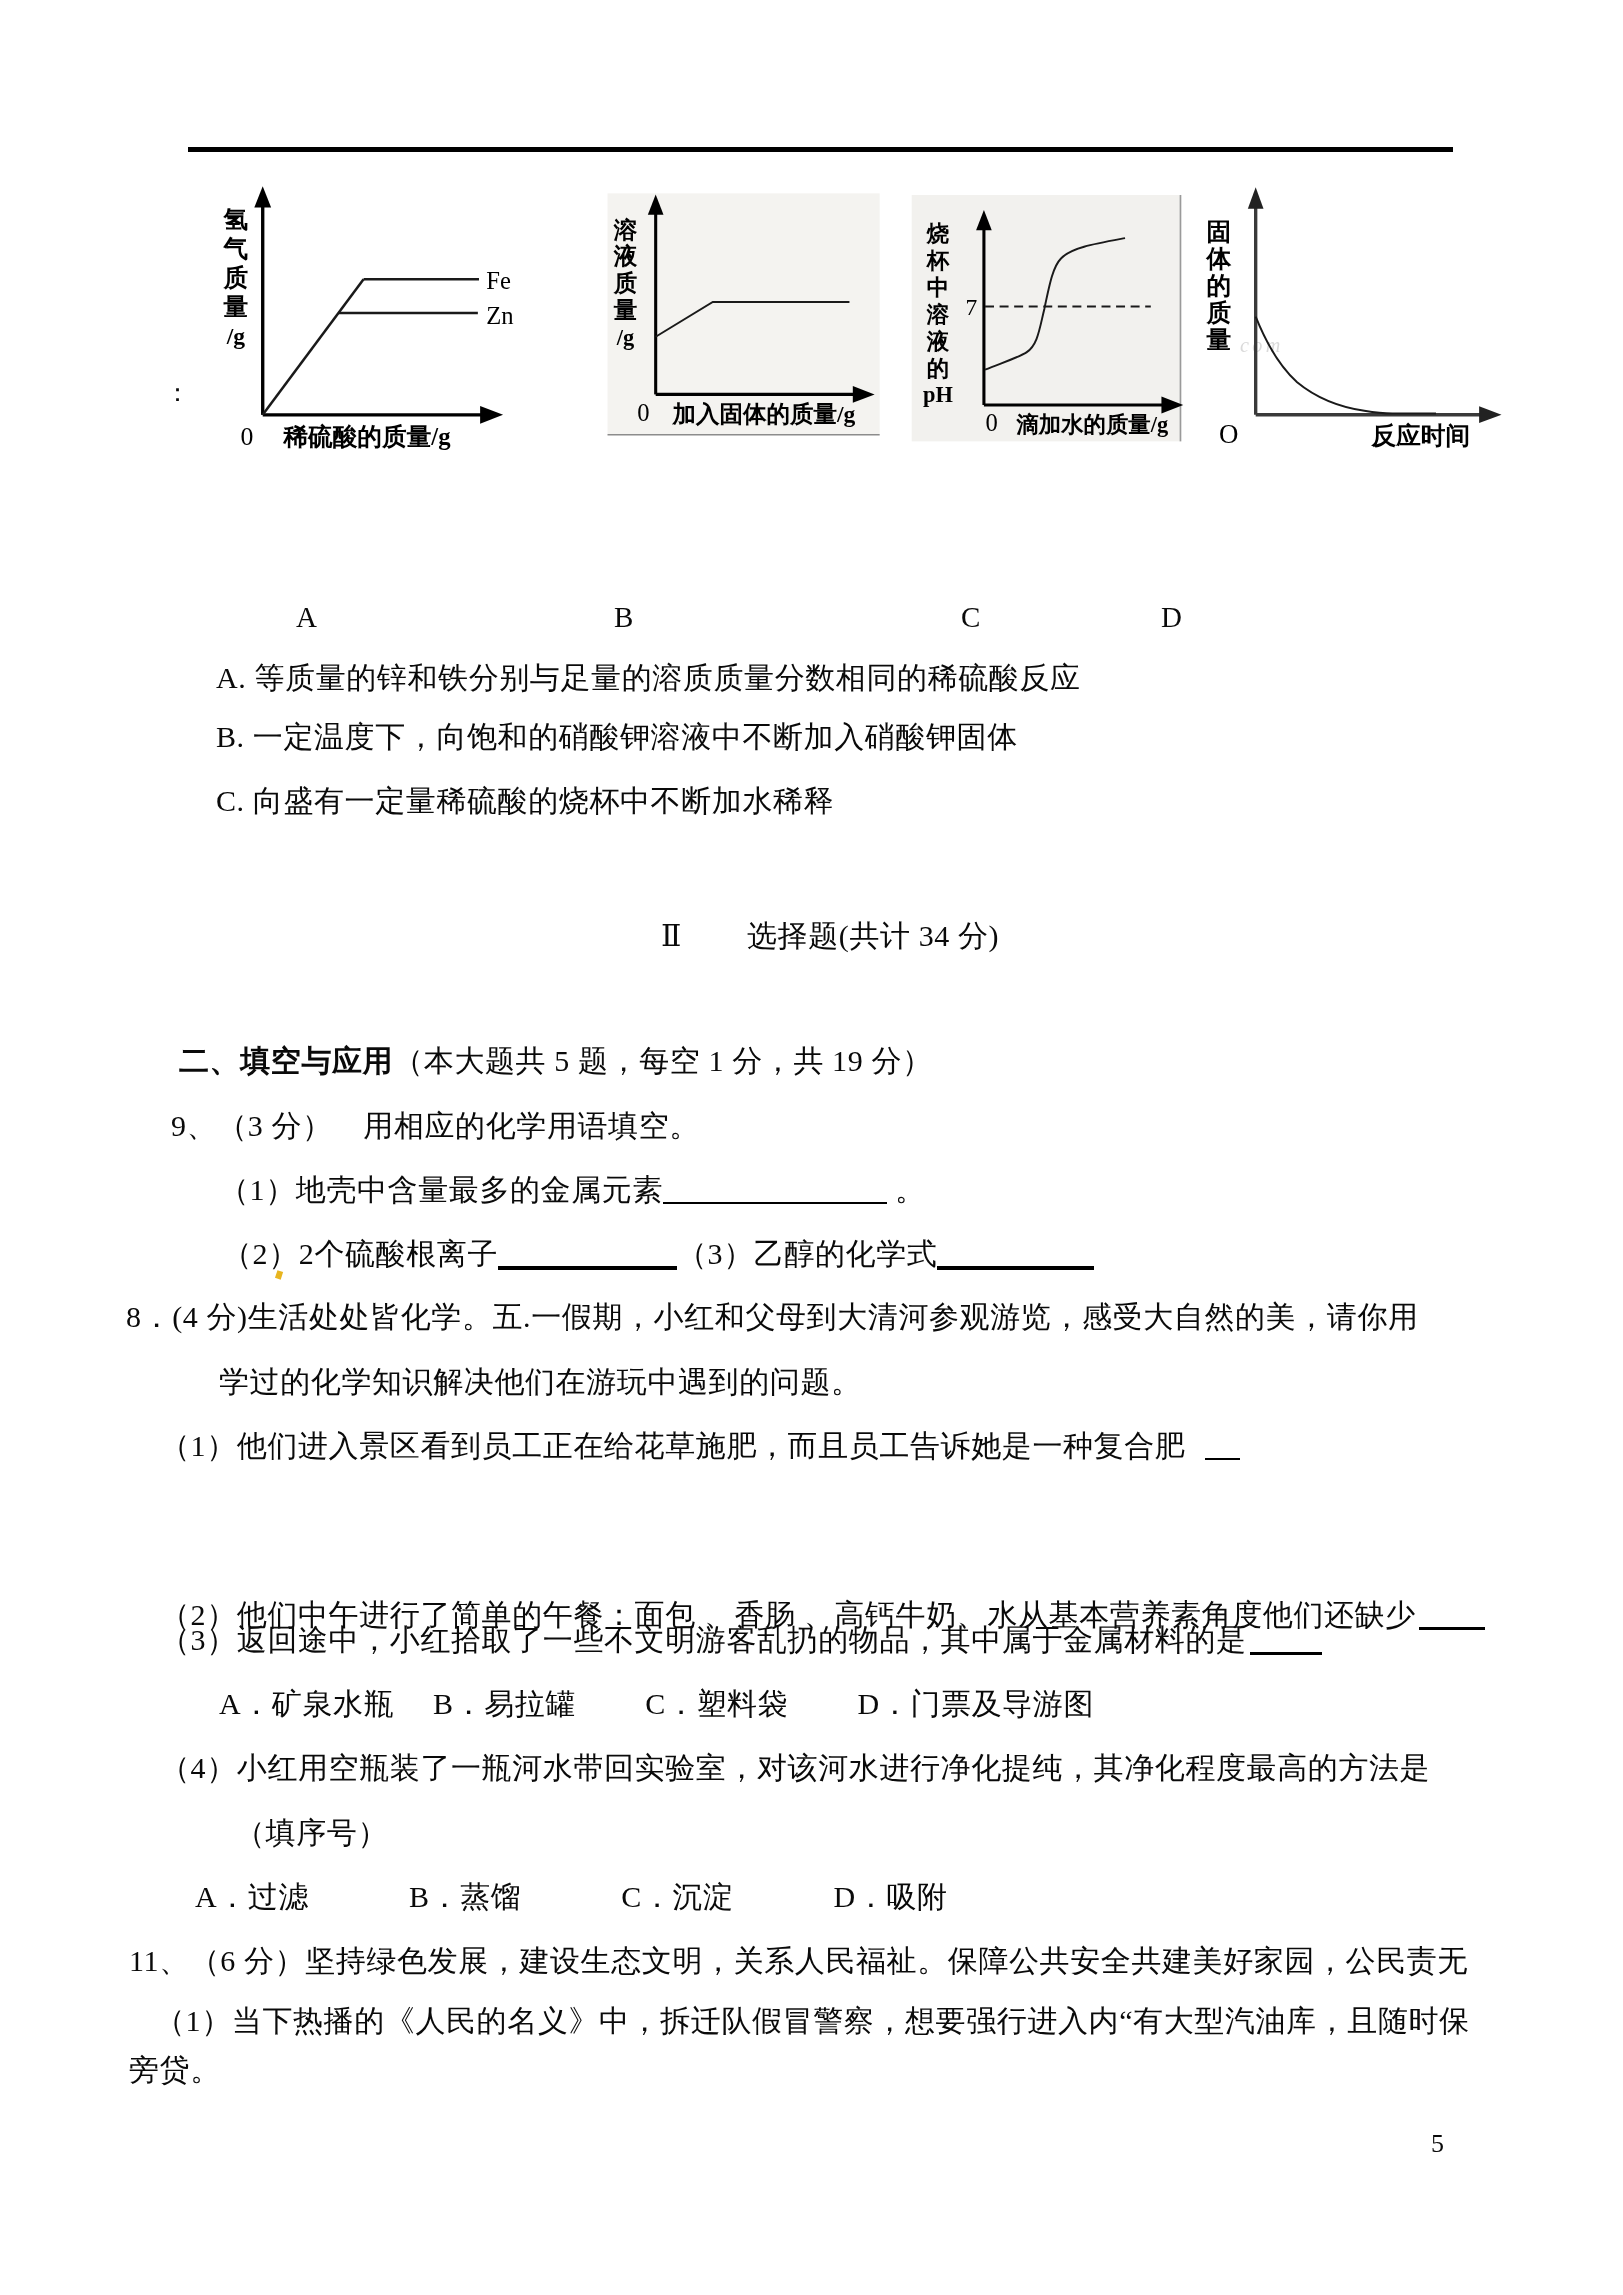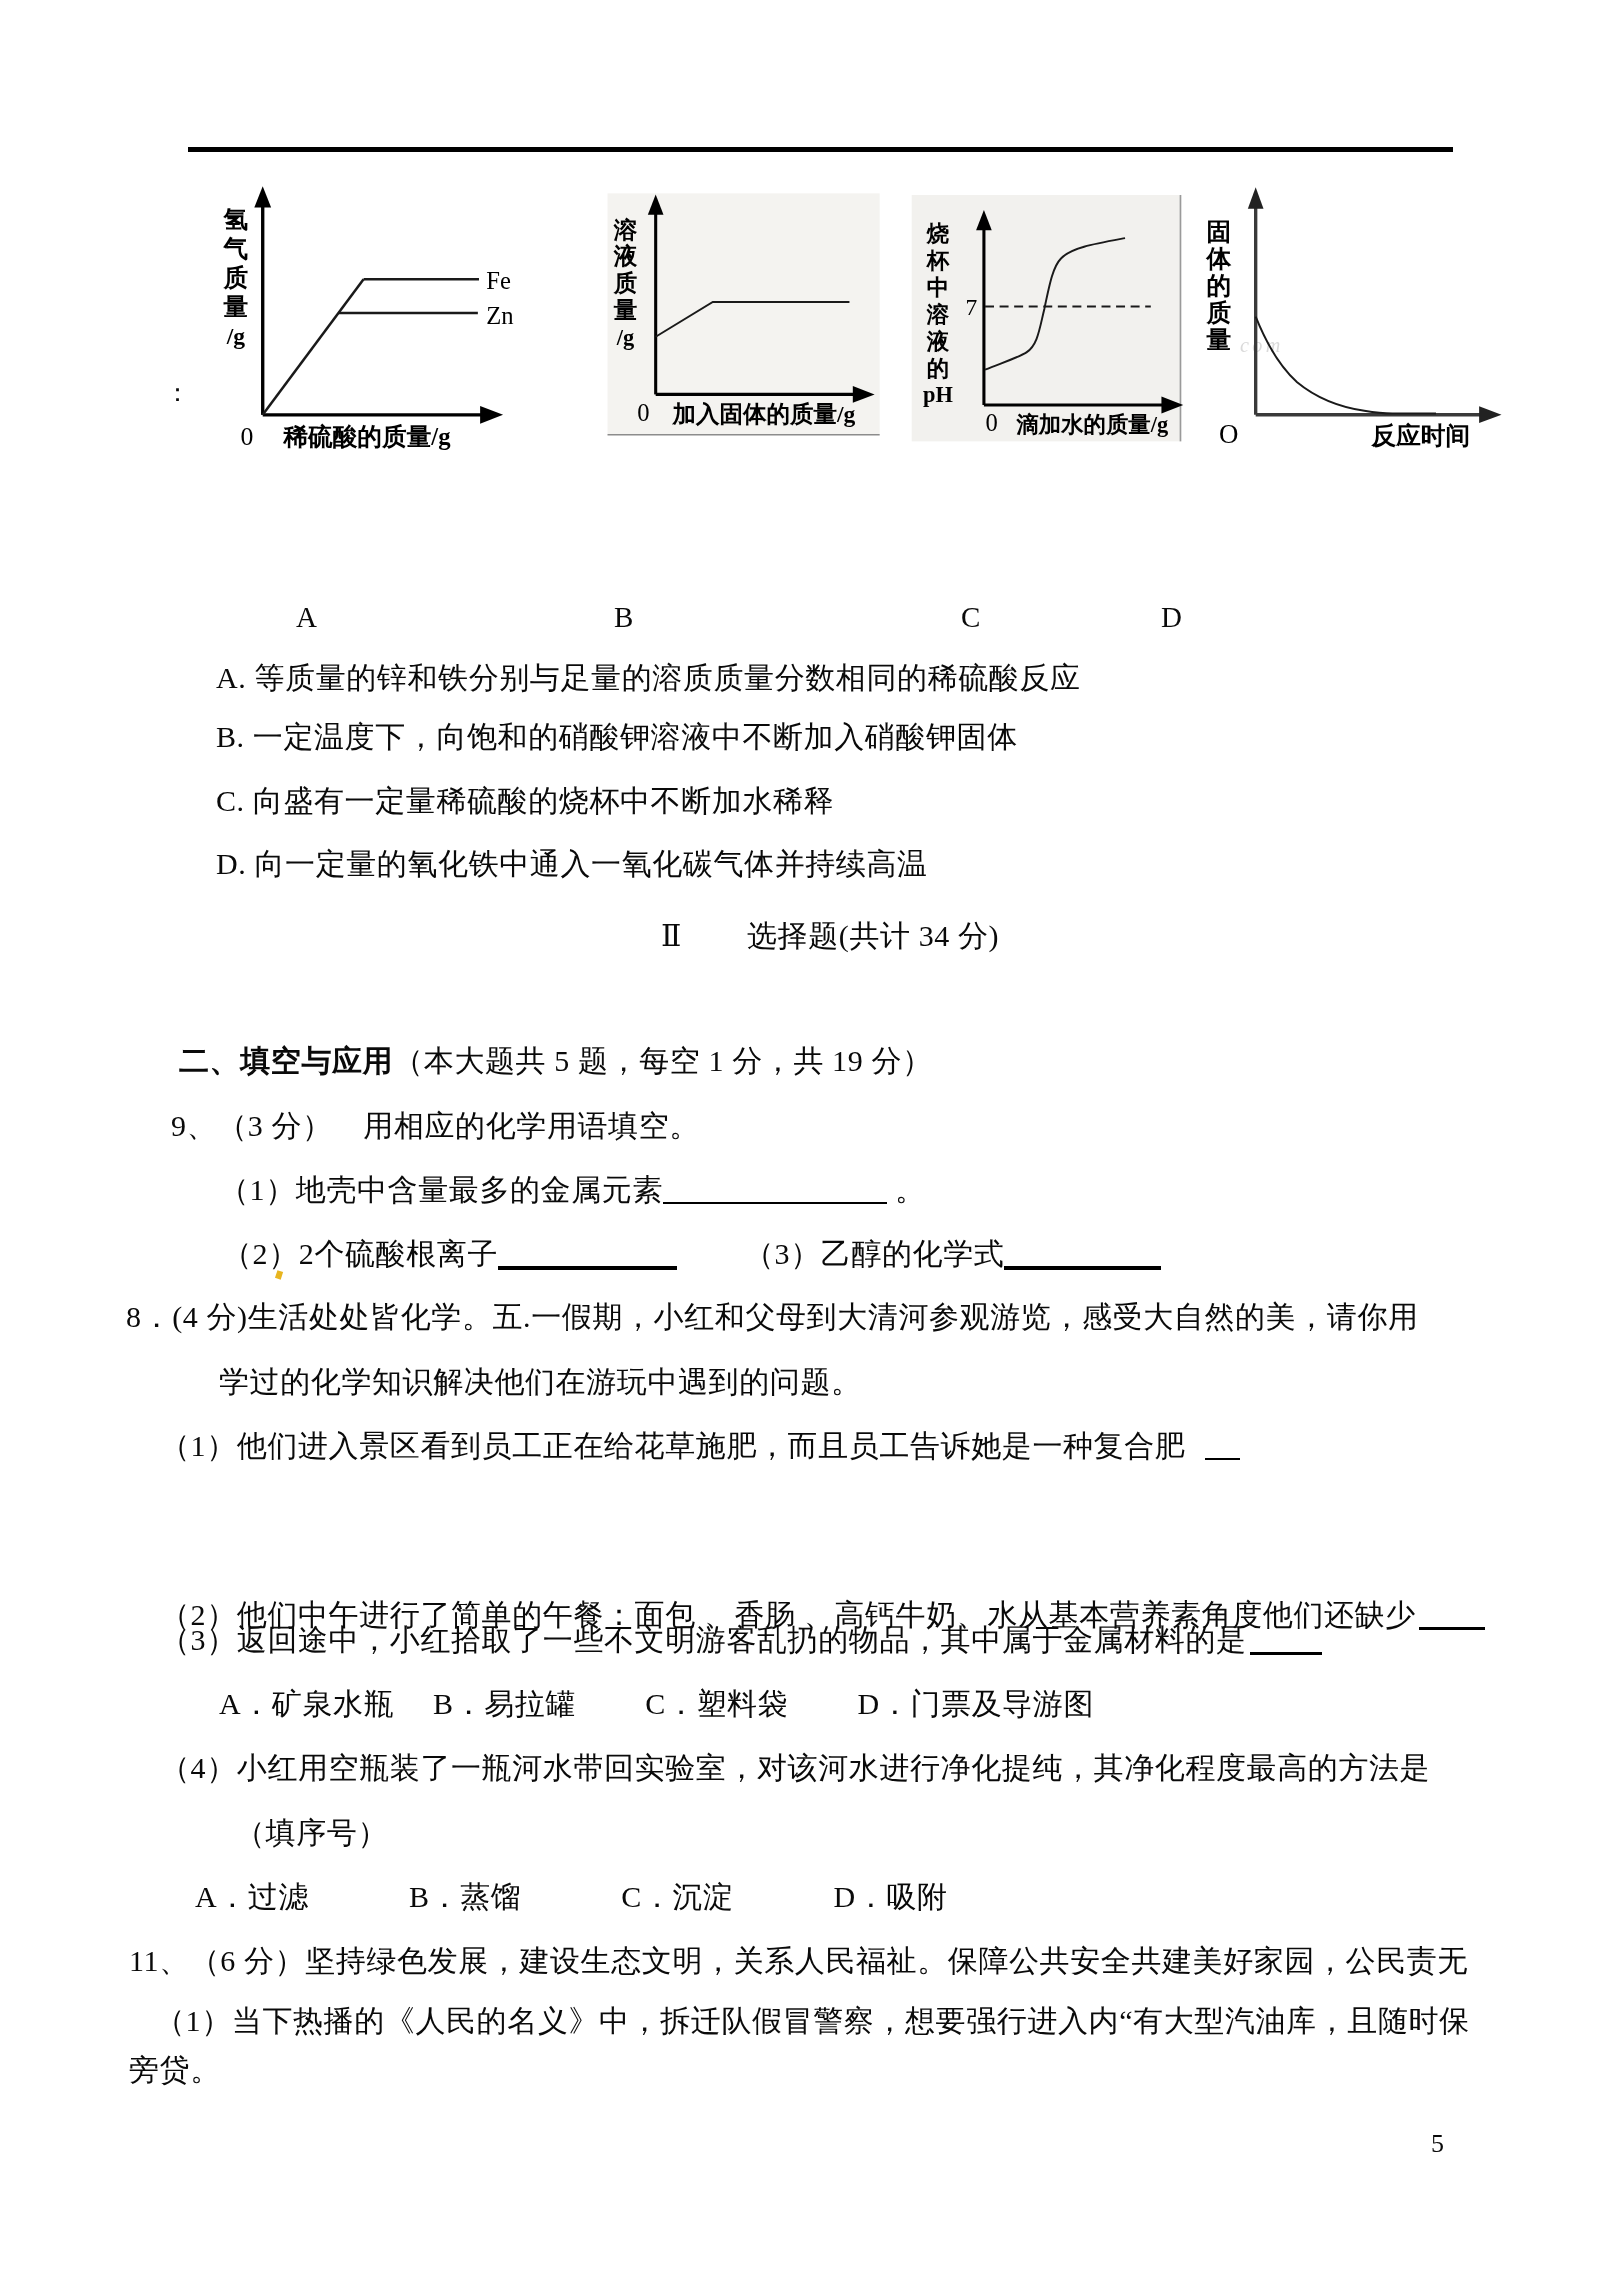--- a/index.html
+++ b/index.html
@@ -102,30 +102,29 @@
   </svg>
 
   <div class="letter" style="left:296px;top:601px;">A</div>
   <div class="letter" style="left:614px;top:601px;">B</div>
   <div class="letter" style="left:961px;top:601px;">C</div>
   <div class="letter" style="left:1161px;top:601px;">D</div>
 
   <div class="line" style="left:216px;top:720px;">B. 一定温度下，向饱和的硝酸钾溶液中不断加入硝酸钾固体</div>
   <div class="line" style="left:216px;top:661px;">A. 等质量的锌和铁分别与足量的溶质质量分数相同的稀硫酸反应</div>
   <div class="line" style="left:216px;top:784px;">C. 向盛有一定量稀硫酸的烧杯中不断加水稀释</div>
-  <div class="line" style="left:216px;top:847px;">D. 向一定量的氧化铁中通入一氧化碳气体并持续高温</div>
 
   <div class="line" style="left:661px;top:919px;">Ⅱ</div>
   <div class="line" style="left:747px;top:919px;">选择题(共计 34 分)</div>
 
   <div class="line" style="left:179px;top:1044px;"><span class="bold">二、填空与应用</span><span>（本大题共 5 题，每空 1 分，共 19 分）</span></div>
 
   <div class="line" style="left:171px;top:1109px;text-align:center;">9、（3 分）　用相应的化学用语填空。</div>
   <div class="line" style="left:219px;top:1173px;"><span>（1）地壳中含量最多的金属元素</span><span class="blank" style="width:224px;"></span><span> 。</span></div>
-  <div class="line" style="left:222px;top:1237px;"><span>（2）2个硫酸根离子</span><span class="blank thick" style="width:179px;"></span><span style="margin-left:67px;">（3）乙醇的化学式</span><span class="blank thick" style="width:157px;"></span></div>
+  <div class="line" style="left:222px;top:1237px;"><span>（2）2个硫酸根离子</span><span class="blank thick" style="width:179px;"></span><span style="">（3）乙醇的化学式</span><span class="blank thick" style="width:157px;"></span></div>
   <div class="artifact" style="left:276px;top:1271px;"></div>
 
   <div class="line" style="left:126px;top:1300px;">8．(4 分)生活处处皆化学。五.一假期，小红和父母到大清河参观游览，感受大自然的美，请你用</div>
   <div class="line" style="left:219px;top:1365px;">学过的化学知识解决他们在游玩中遇到的问题。</div>
   <div class="line" style="left:160px;top:1429px;"><span>（1）他们进入景区看到员工正在给花草施肥，而且员工告诉她是一种复合肥</span><span class="blank" style="width:35px;margin-left:20px;"></span></div>
   <div class="line" style="left:160px;top:1559px;margin-top:39px;"><span>（2）他们中午进行了简单的午餐：面包 、香肠 、高钙牛奶、水从基本营养素角度他们还缺少</span><span class="blank med" style="width:66px;margin-left:3.4px;"></span></div>
   <div class="line" style="left:160px;top:1623px;"><span>（3）返回途中，小红拾取了一些不文明游客乱扔的物品，其中属于金属材料的是</span><span class="blank med" style="width:72px;margin-left:3.4px;"></span></div>
   <div class="line" style="left:219px;top:1687px;">A．矿泉水瓶　 B．易拉罐　　 C．塑料袋　　 D．门票及导游图</div>
   <div class="line" style="left:160px;top:1751px;">（4）小红用空瓶装了一瓶河水带回实验室，对该河水进行净化提纯，其净化程度最高的方法是</div>
   <div class="line" style="left:219px;top:1816px;margin-left:16px;">（填序号）</div>

